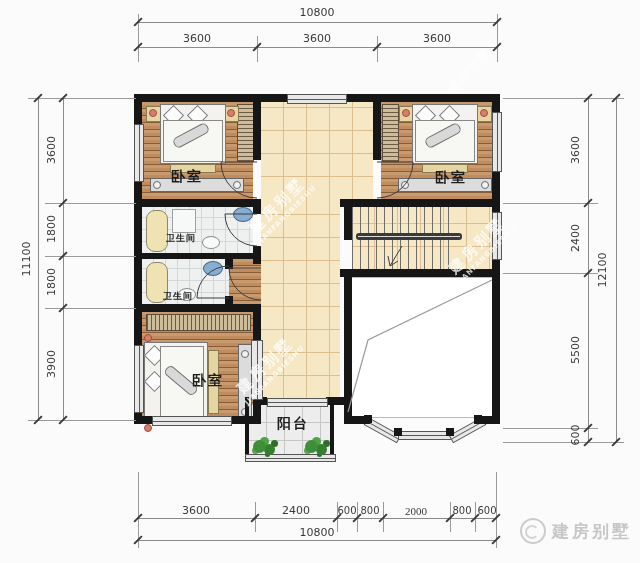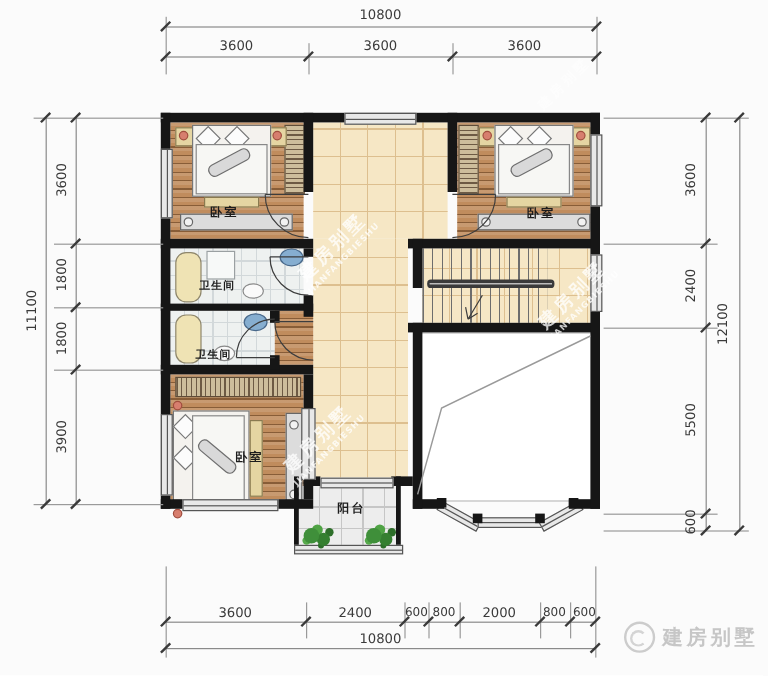--- a/index.html
+++ b/index.html
@@ -48,21 +48,21 @@
   .dresser{position:absolute;background:#dcdcdc;border:1px solid #666;}
   .knob{position:absolute;width:6px;height:6px;border-radius:50%;background:#f2f2f2;border:1px solid #666;}
   .tub{position:absolute;background:#efe3b4;border:1px solid #8f876c;border-radius:9px;}
   .basin{position:absolute;background:#86aed0;border:1px solid #48688a;border-radius:50%;}
   .wc{position:absolute;background:#fafafa;border:1px solid #8a8a8a;border-radius:50%;}
   .shower{position:absolute;background:#f7f9f8;border:1px solid #9aa0a2;}
   .rail-dark{position:absolute;background:#3a3a3a;border-radius:3px;}
   .treads{position:absolute;background-image:repeating-linear-gradient(90deg,#6d6d6d 0 1px,transparent 1px 8px);}
   .plant{position:absolute;width:13px;height:13px;border-radius:50%;background:#3f8f3a;
      box-shadow:10px 3px 0 -1px #357f30,5px -5px 0 -2px #4fa344,15px -3px 0 -3px #2e6f2a,-4px 4px 0 -3px #56a94b,8px 8px 0 -4px #2e6f2a;}
-  .room-label{position:absolute;transform:translate(-50%,-50%);font-weight:700;font-size:10px;
+  .room-label{position:absolute;transform:translate(-50%,-50%);font-weight:700;font-size:14px;
      letter-spacing:2px;color:#1c1c1c;white-space:nowrap;font-family:"DejaVu Sans",sans-serif;}
   .room-label.small{font-size:9px;letter-spacing:1px;}
   .wm{position:absolute;transform:rotate(-45deg);color:rgba(255,255,255,.78);text-align:center;
      font-weight:700;pointer-events:none;}
   .wm .cn{font-size:15px;letter-spacing:3px;}
   .wm .en{font-size:7px;letter-spacing:1px;}
   .brand{position:absolute;display:flex;align-items:center;gap:6px;color:#c6c6c6;}
   .brand .logo{width:22px;height:22px;border:2px solid #cccccc;border-radius:50%;position:relative;}
   .brand .logo::after{content:"";position:absolute;left:3px;top:5px;width:10px;height:10px;
      border:2px solid #d4d4d4;border-radius:50%;border-right-color:transparent;}
@@ -281,21 +281,21 @@
   <div class="tick" style="left:383px;top:518px;"></div>
     <div class="tick" style="left:450px;top:518px;"></div>
   <div class="tick" style="left:475px;top:518px;"></div>
     <div class="tick" style="left:496px;top:518px;"></div>
   <div class="tick" style="left:138px;top:540px;"></div>
     <div class="tick" style="left:496px;top:540px;"></div>
   <div class="dim" style="left:196px;top:505px;">3600</div>
   <div class="dim" style="left:296px;top:505px;">2400</div>
   <div class="dim" style="left:347px;top:505px;font-size:10px;">600</div>
   <div class="dim" style="left:370px;top:505px;font-size:10px;">800</div>
-  <div class="dim" style="left:416px;top:505px;">2000</div>
+  <div class="dim" style="left:416px;top:505px;font-family:Liberation Serif, serif;">2000</div>
   <div class="dim" style="left:462px;top:505px;font-size:10px;">800</div>
   <div class="dim" style="left:487px;top:505px;font-size:10px;">600</div>
   <div class="dim" style="left:317px;top:527px;">10800</div>
 
   <div class="wm" style="left:225px;top:195px;width:110px;">
     <div class="cn">建房别墅</div>
     <div class="en">JIANFANGBIESHU</div>
   </div>
   <div class="wm" style="left:425px;top:235px;width:110px;">
     <div class="cn">建房别墅</div>

